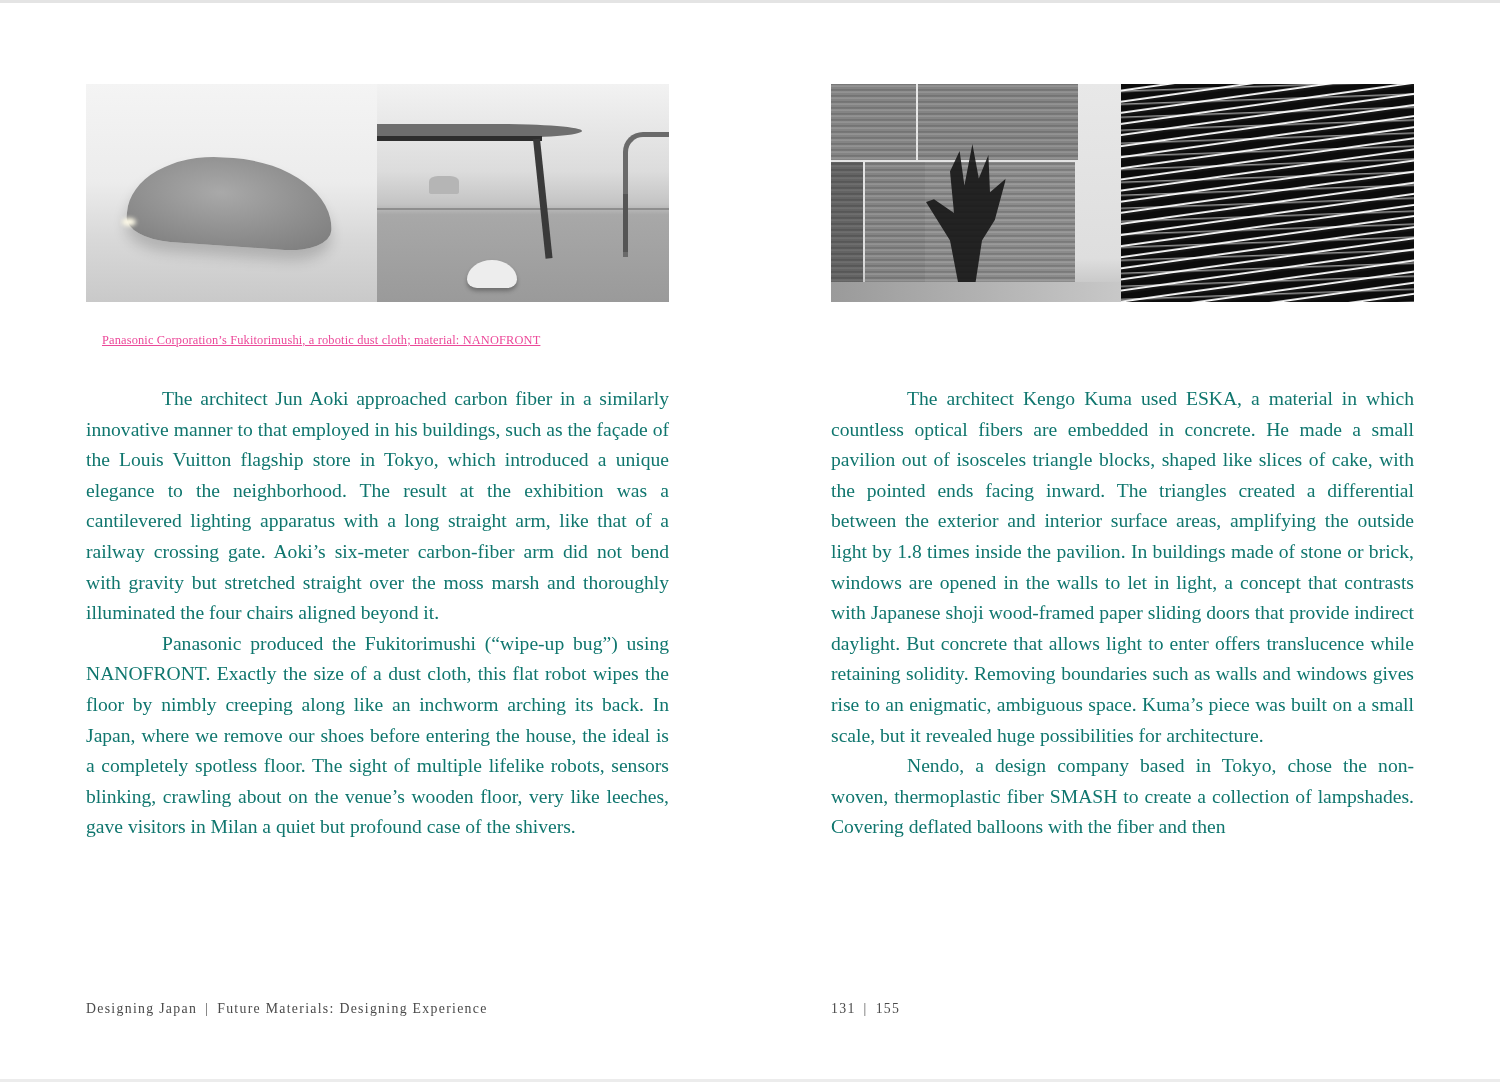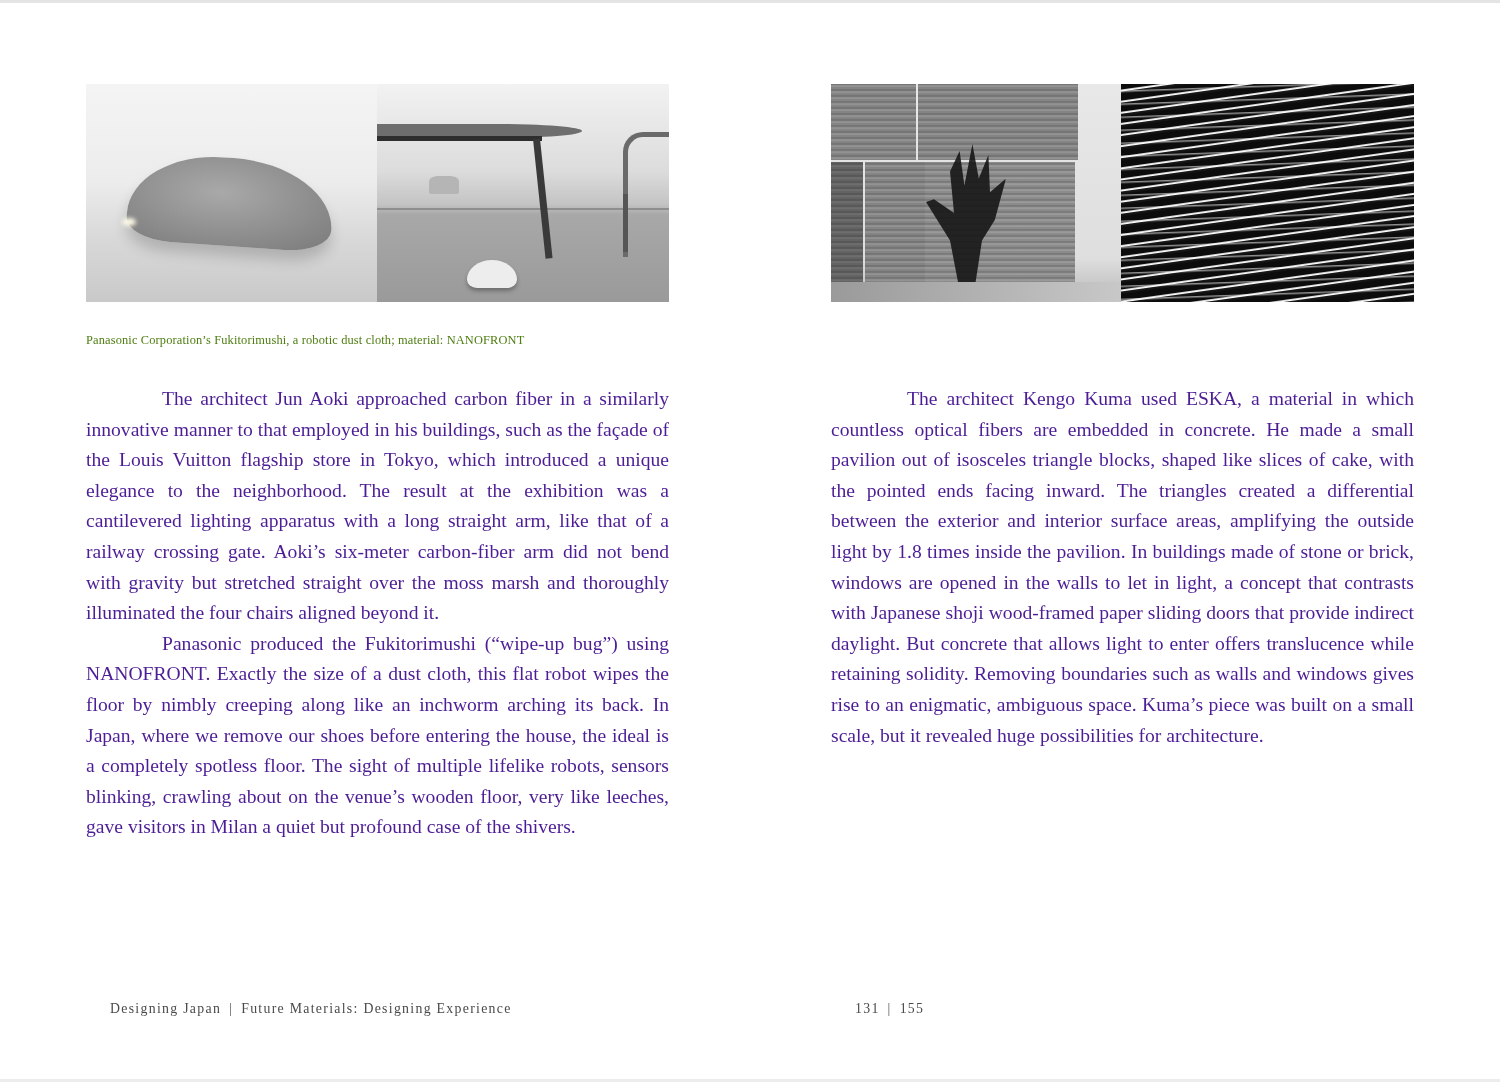--- a/index.html
+++ b/index.html
@@ -60,33 +60,33 @@
       repeating-linear-gradient(172deg, #0c0c0c 0px, #0c0c0c 5px, #d8d8d8 6px, #ffffff 7px, #1a1a1a 8px, #0a0a0a 11px),
       #111;
   }
   .p-fibers .wave {
     position: absolute; left: 0; width: 100%; height: 100%;
     background: repeating-linear-gradient(178deg, transparent 0px, transparent 6px, rgba(255,255,255,0.55) 7px, transparent 9px, transparent 13px);
     mix-blend-mode: screen;
   }
 
   .caption {
-    position: absolute; top: 333px; left: 0; width: 600px;
-    font-size: 12.4px; letter-spacing: 0.15px; color: #4d7c0f; white-space: nowrap;
+    position: absolute; top: 333px; left: 16px; width: 600px;
+    font-size: 12.4px; letter-spacing: 0.15px; color: #ec4899; white-space: nowrap; text-decoration: underline;
   }
 
   .body-text {
     position: absolute; top: 384px; left: 0; width: 583px;
-    font-size: 19.6px; line-height: 30.6px; color: #4c1d95;
+    font-size: 19.6px; line-height: 30.6px; color: #0f766e;
     text-align: justify; hyphens: manual;
   }
   .body-text p { margin: 0; text-indent: 76px; }
 
   .footer {
-    position: absolute; top: 1001px; left: 0; font-size: 13.8px; letter-spacing: 1.3px; color: #4a4a4a; white-space: nowrap; margin-left: 24px;
+    position: absolute; top: 1001px; left: 0; font-size: 13.8px; letter-spacing: 1.3px; color: #4a4a4a; white-space: nowrap;
   }
   .footer .sep { display: inline-block; margin: 0 8px; color: #555; }
 </style>
 </head>
 <body>
 
 <div class="edge-top"></div>
 
 <section class="page left">
   <div class="figure">
@@ -125,19 +125,20 @@
       <div class="block b5"></div>
       <div class="hand"></div>
       <div class="ground"></div>
     </div>
     <div class="photo p-fibers">
       <div class="wave"></div>
     </div>
   </div>
   <div class="body-text">
     <p>The architect Kengo Kuma used ESKA, a material in which countless optical fibers are embedded in concrete. He made a small pavilion out of isosceles triangle blocks, shaped like slices of cake, with the pointed ends facing inward. The triangles created a differential between the exterior and interior surface areas, amplifying the outside light by 1.8 times inside the pavil­ion. In buildings made of stone or brick, windows are opened in the walls to let in light, a concept that contrasts with Japanese shoji wood-framed paper sliding doors that provide indirect day­light. But concrete that allows light to enter offers translucence while retaining solidity. Removing boundaries such as walls and windows gives rise to an enigmatic, ambiguous space. Kuma’s piece was built on a small scale, but it revealed huge possibilities for architecture.</p>
+    <p>Nendo, a design company based in Tokyo, chose the non-woven, thermoplastic fiber SMASH to create a collection of lampshades. Covering deflated balloons with the fiber and then</p>
   </div>
   <div class="footer">
     <span>131</span><span class="sep">|</span><span>155</span>
   </div>
 </section>
 
 <div class="edge-bottom"></div>
 
 </body></html>

